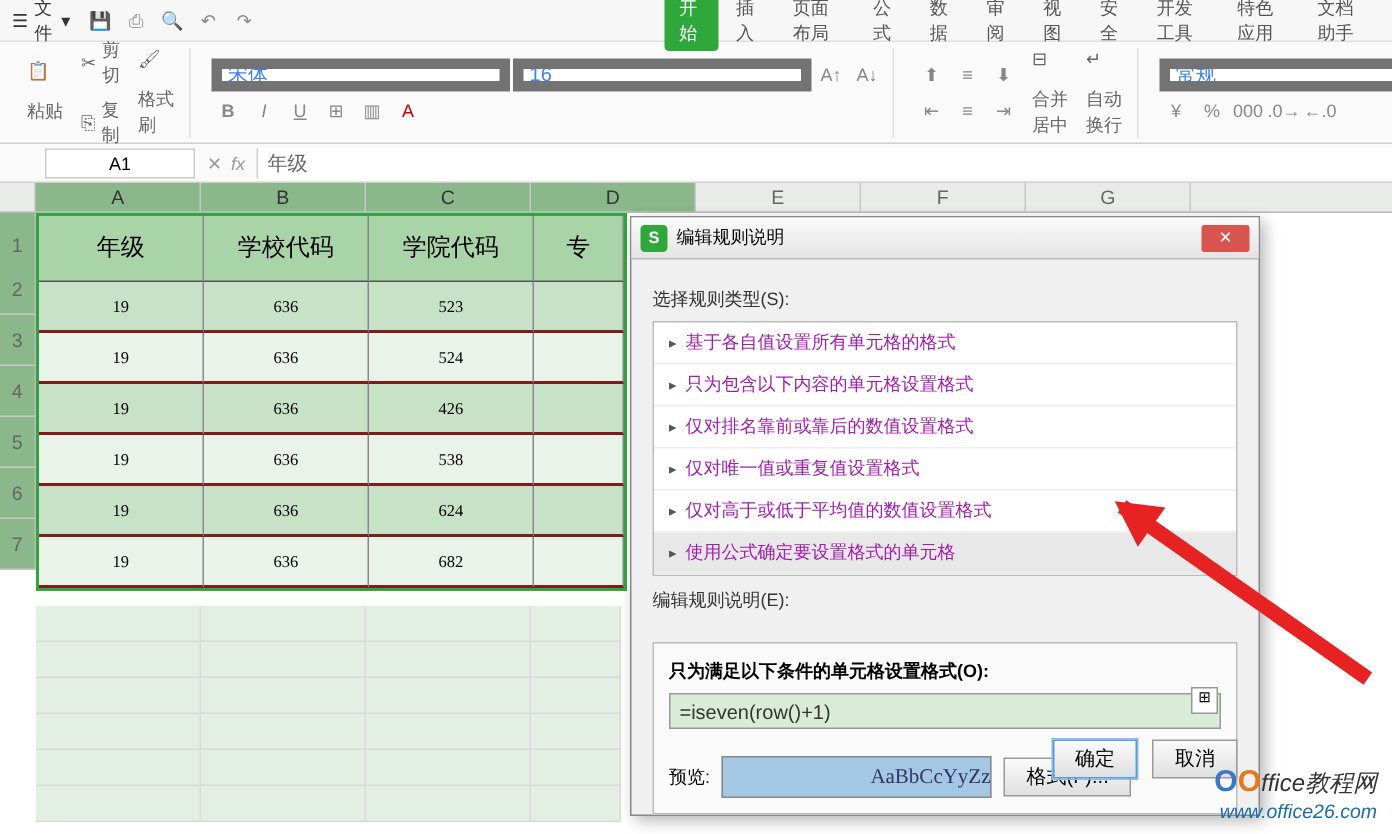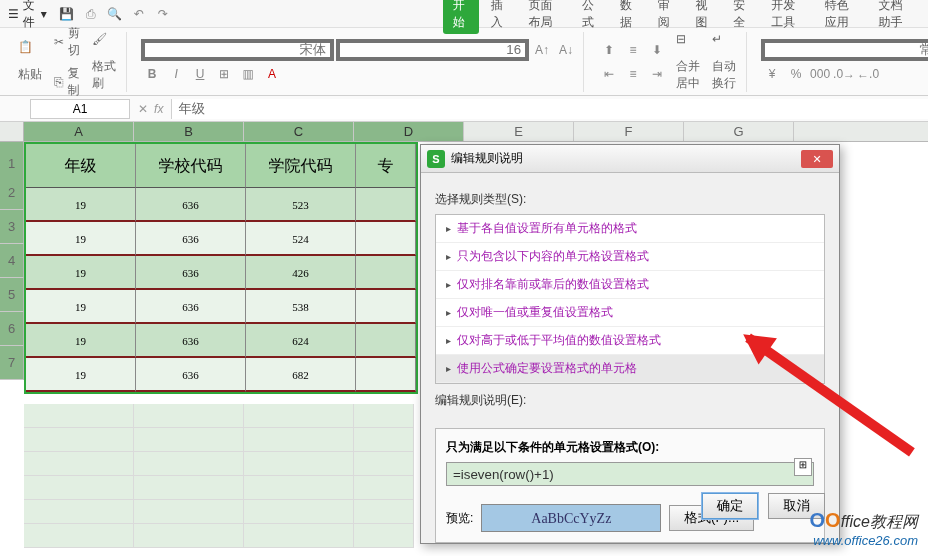--- a/index.html
+++ b/index.html
@@ -16,21 +16,21 @@
     .ribbon-tab { padding: 4px 10px; color: #555; cursor: pointer; }
     .ribbon-tab.active { background: #2ea83b; color: #fff; border-radius: 3px; padding: 3px 10px; }
     
     
     .ribbon { height: 68px; background: #fafafa; border-bottom: 1px solid #d0d0d0; display: flex; align-items: center; padding: 4px 8px; gap: 8px; }
     .ribbon-group { display: flex; align-items: center; gap: 4px; padding: 0 6px; border-right: 1px solid #e0e0e0; height: 60px; }
     .ribbon-big-btn { display: flex; flex-direction: column; align-items: center; gap: 2px; padding: 4px; color: #666; }
     .ribbon-big-icon { width: 24px; height: 24px; }
     .ribbon-small-btn { display: flex; align-items: center; gap: 4px; color: #666; padding: 2px 4px; }
     .ribbon-col { display: flex; flex-direction: column; gap: 2px; }
-    .font-select { height: 22px; border: 4px solid #737373; padding: 0 4px; background: #fff; color: #737373; min-width: 90px; text-align: right; }
+    .font-select { height: 22px; border: 7px solid #737373; padding: 0 4px; background: #fff; color: #3b82f6; min-width: 90px; }
     .fmt-btn { width: 22px; height: 22px; display: inline-flex; align-items: center; justify-content: center; color: #888; border: 1px solid transparent; }
     .fmt-row { display: flex; gap: 2px; }
     
     
     .formula-bar { height: 26px; display: flex; align-items: center; border-bottom: 1px solid #d0d0d0; background: #fafafa; }
     .name-box { width: 100px; height: 20px; border: 1px solid #ccc; background: #fff; text-align: center; margin-left: 30px; display: flex; align-items: center; justify-content: center; }
     .fx-btns { display: flex; align-items: center; gap: 6px; margin: 0 8px; color: #999; }
     .formula-input { flex: 1; height: 20px; border: none; background: #fff; padding: 0 6px; color: #666; border-left: 1px solid #d0d0d0; }
     
     
@@ -63,21 +63,21 @@
     .dlg-body { padding: 10px 14px; }
     .dlg-label { margin: 8px 0 6px; color: #333; }
     .rule-list { border: 1px solid #bbb; background: #fff; }
     .rule-item { padding: 5px 10px; border-bottom: 1px solid #eee; color: #a21caf; display: flex; align-items: center; gap: 6px; }
     .rule-item.sel { background: #e8e8e8; }
     .rule-item::before { content: "▸"; font-size: 10px; color: #555; }
     .edit-box { border: 1px solid #bbb; background: #fafafa; padding: 10px; margin-top: 19px; }
     .formula-field { width: 100%; height: 24px; border: 1px solid #999; background: #d8ecd8; padding: 0 6px; color: #333; margin-top: 6px; position: relative; }
     .field-picker { position: absolute; right: 2px; top: 2px; width: 18px; height: 18px; border: 1px solid #999; background: #fff; font-size: 10px; text-align: center; }
     .preview-row { display: flex; align-items: center; gap: 8px; margin-top: 18px; }
-    .preview-box { width: 180px; height: 28px; border: 1px solid #888; background: #a4c8e4; text-align: center; line-height: 28px; font-family: serif; font-size: 14px; color: #336; }
+    .preview-box { width: 180px; height: 28px; border: 1px solid #888; background: #a4c8e4; text-align: right; line-height: 28px; font-family: serif; font-size: 14px; color: #336; }
     .dlg-btn { height: 26px; padding: 0 14px; border: 1px solid #999; background: linear-gradient(#fafafa,#e0e0e0); cursor: pointer; }
     .dlg-footer { position: absolute; bottom: 24px; right: 14px; display: flex; gap: 10px; margin-top: 21px; }
     .dlg-btn.primary { border: 1px solid #5a9bd5; outline: 1px solid #8ab8e8; }
     
     
     .arrow { position: absolute; left: 730px; top: 390px; transform: rotate(35deg); }
     .arrow-line { width: 200px; height: 10px; background: #e62222; }
     .arrow-head { position: absolute; left: -6px; top: -11px; width: 0; height: 0; border-right: 30px solid #e62222; border-top: 16px solid transparent; border-bottom: 16px solid transparent; }
     
     

